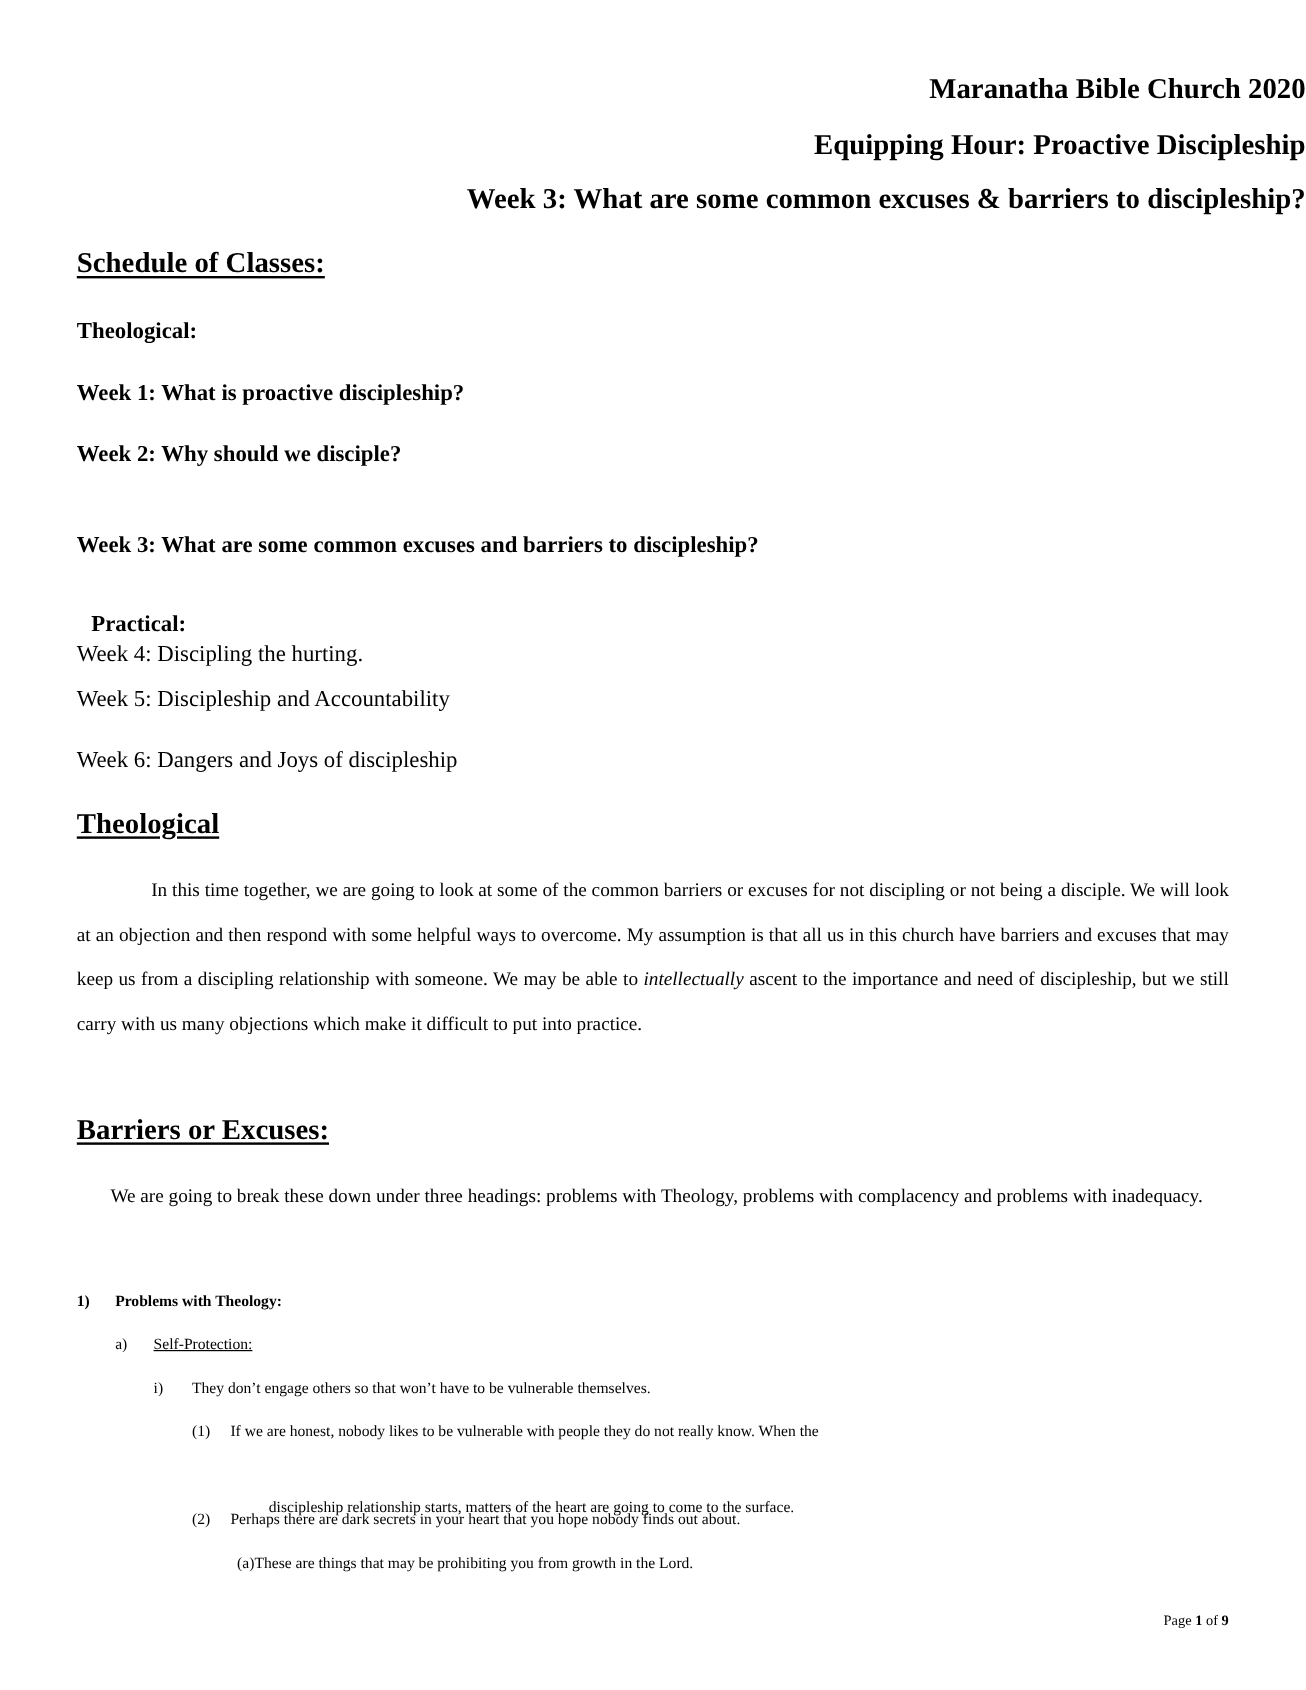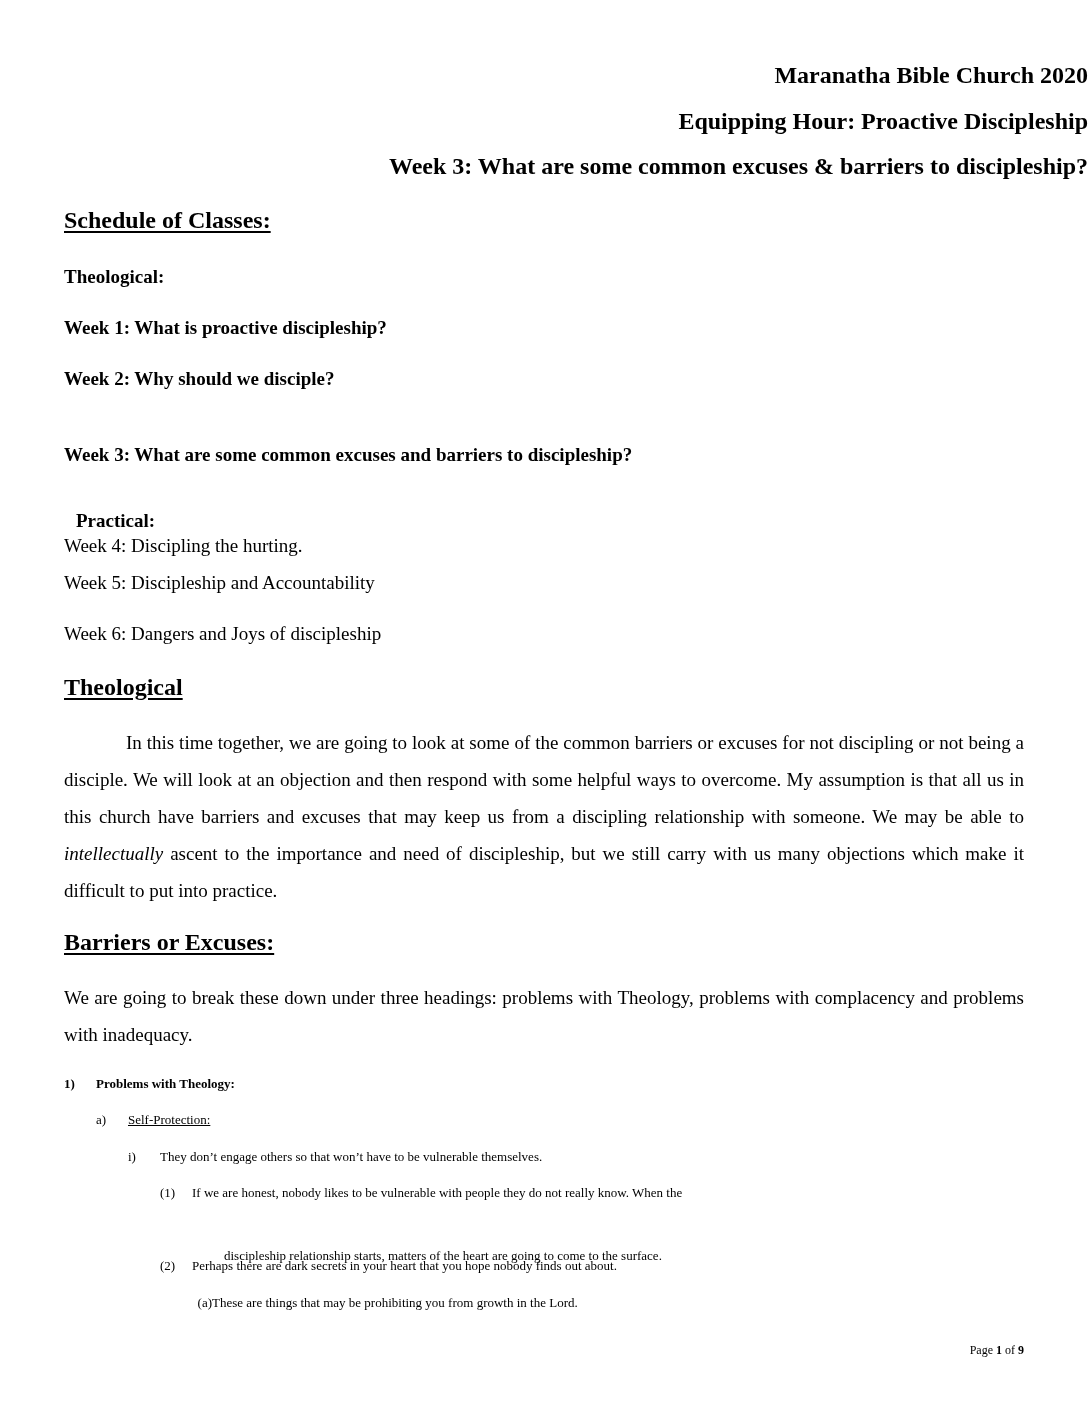--- a/index.html
+++ b/index.html
@@ -5,21 +5,21 @@
     html, body { margin: 0; padding: 0; background: #ffffff; }
     body {
       width: 1088px; height: 1408px; position: relative; overflow: hidden;
       font-family: "Liberation Serif", "DejaVu Serif", serif; color: #000;
     }
     .abs { position: absolute; white-space: nowrap; }
     .title { left: 0; width: 1088px; text-align: right; font-weight: bold; font-size: 24px; }
     .h2 { font-weight: bold; font-size: 24px; text-decoration: underline; text-decoration-thickness: 2px; text-underline-offset: 3px; }
     .b18 { font-weight: bold; font-size: 19px; }
     .r18 { font-size: 19px; }
-    .para { left: 64px; width: 960px; font-size: 19px; line-height: 37px; text-align: justify; white-space: normal; }
+    .para { left: 64px; width: 960px; font-size: 16px; line-height: 37px; text-align: justify; white-space: normal; }
     .para .ind { display: inline-block; width: 62px; }
     .lst { font-size: 13px; }
     .lbl { display: inline-block; }
     .ul { text-decoration: underline; }
     .footer { font-size: 12px; right: 64px; }
     .footer b { font-weight: bold; }
   </style>
 </head>
 <body>
 
@@ -34,21 +34,21 @@
 <div class="abs b18" style="left:64px; top:419px;margin-top:25px;">Week 3: What are some common excuses and barriers to discipleship?</div>
 <div class="abs b18" style="left:76px; top:470px;margin-top:40px;">Practical:</div>
 <div class="abs r18" style="left:64px; top:535px;">Week 4: Discipling the hurting.</div>
 <div class="abs r18" style="left:64px; top:572px;">Week 5: Discipleship and Accountability</div>
 <div class="abs r18" style="left:64px; top:623px;">Week 6: Dangers and Joys of discipleship</div>
 
 <div class="abs h2" style="left:64px; top:674px;">Theological</div>
 <div class="abs para" style="top:724px;"><span class="ind"></span><span>In this time together, we are going to look at some of the common barriers or excuses for not discipling or not being a disciple. We will look at an objection and then respond with some helpful ways to overcome. My assumption is that all us in this church have barriers and excuses that may keep us from a discipling relationship with someone. We may be able to </span><i>intellectually</i><span> ascent to the importance and need of discipleship, but we still carry with us many objections which make it difficult to put into practice.</span></div>
 
 <div class="abs h2" style="left:64px; top:929px;text-decoration:underline;">Barriers or Excuses:</div>
-<div class="abs para" style="top:979px;">We are going to break these down under three headings: problems with Theology, problems with complacency and problems with inadequacy.</div>
+<div class="abs para" style="top:979px;margin-left:28px;">We are going to break these down under three headings: problems with Theology, problems with complacency and problems with inadequacy.</div>
 
 <div class="abs lst" style="left:64px; top:1076px; font-weight:bold;">
   <span class="lbl" style="width:32px;">1)</span><span>Problems with Theology:</span>
 </div>
 <div class="abs lst" style="left:96px; top:1112px;">
   <span class="lbl" style="width:32px;">a)</span><span class="ul">Self-Protection:</span>
 </div>
 <div class="abs lst" style="left:128px; top:1149px;">
   <span class="lbl" style="width:32px;">i)</span><span>They don’t engage others so that won’t have to be vulnerable themselves.</span>
 </div>

